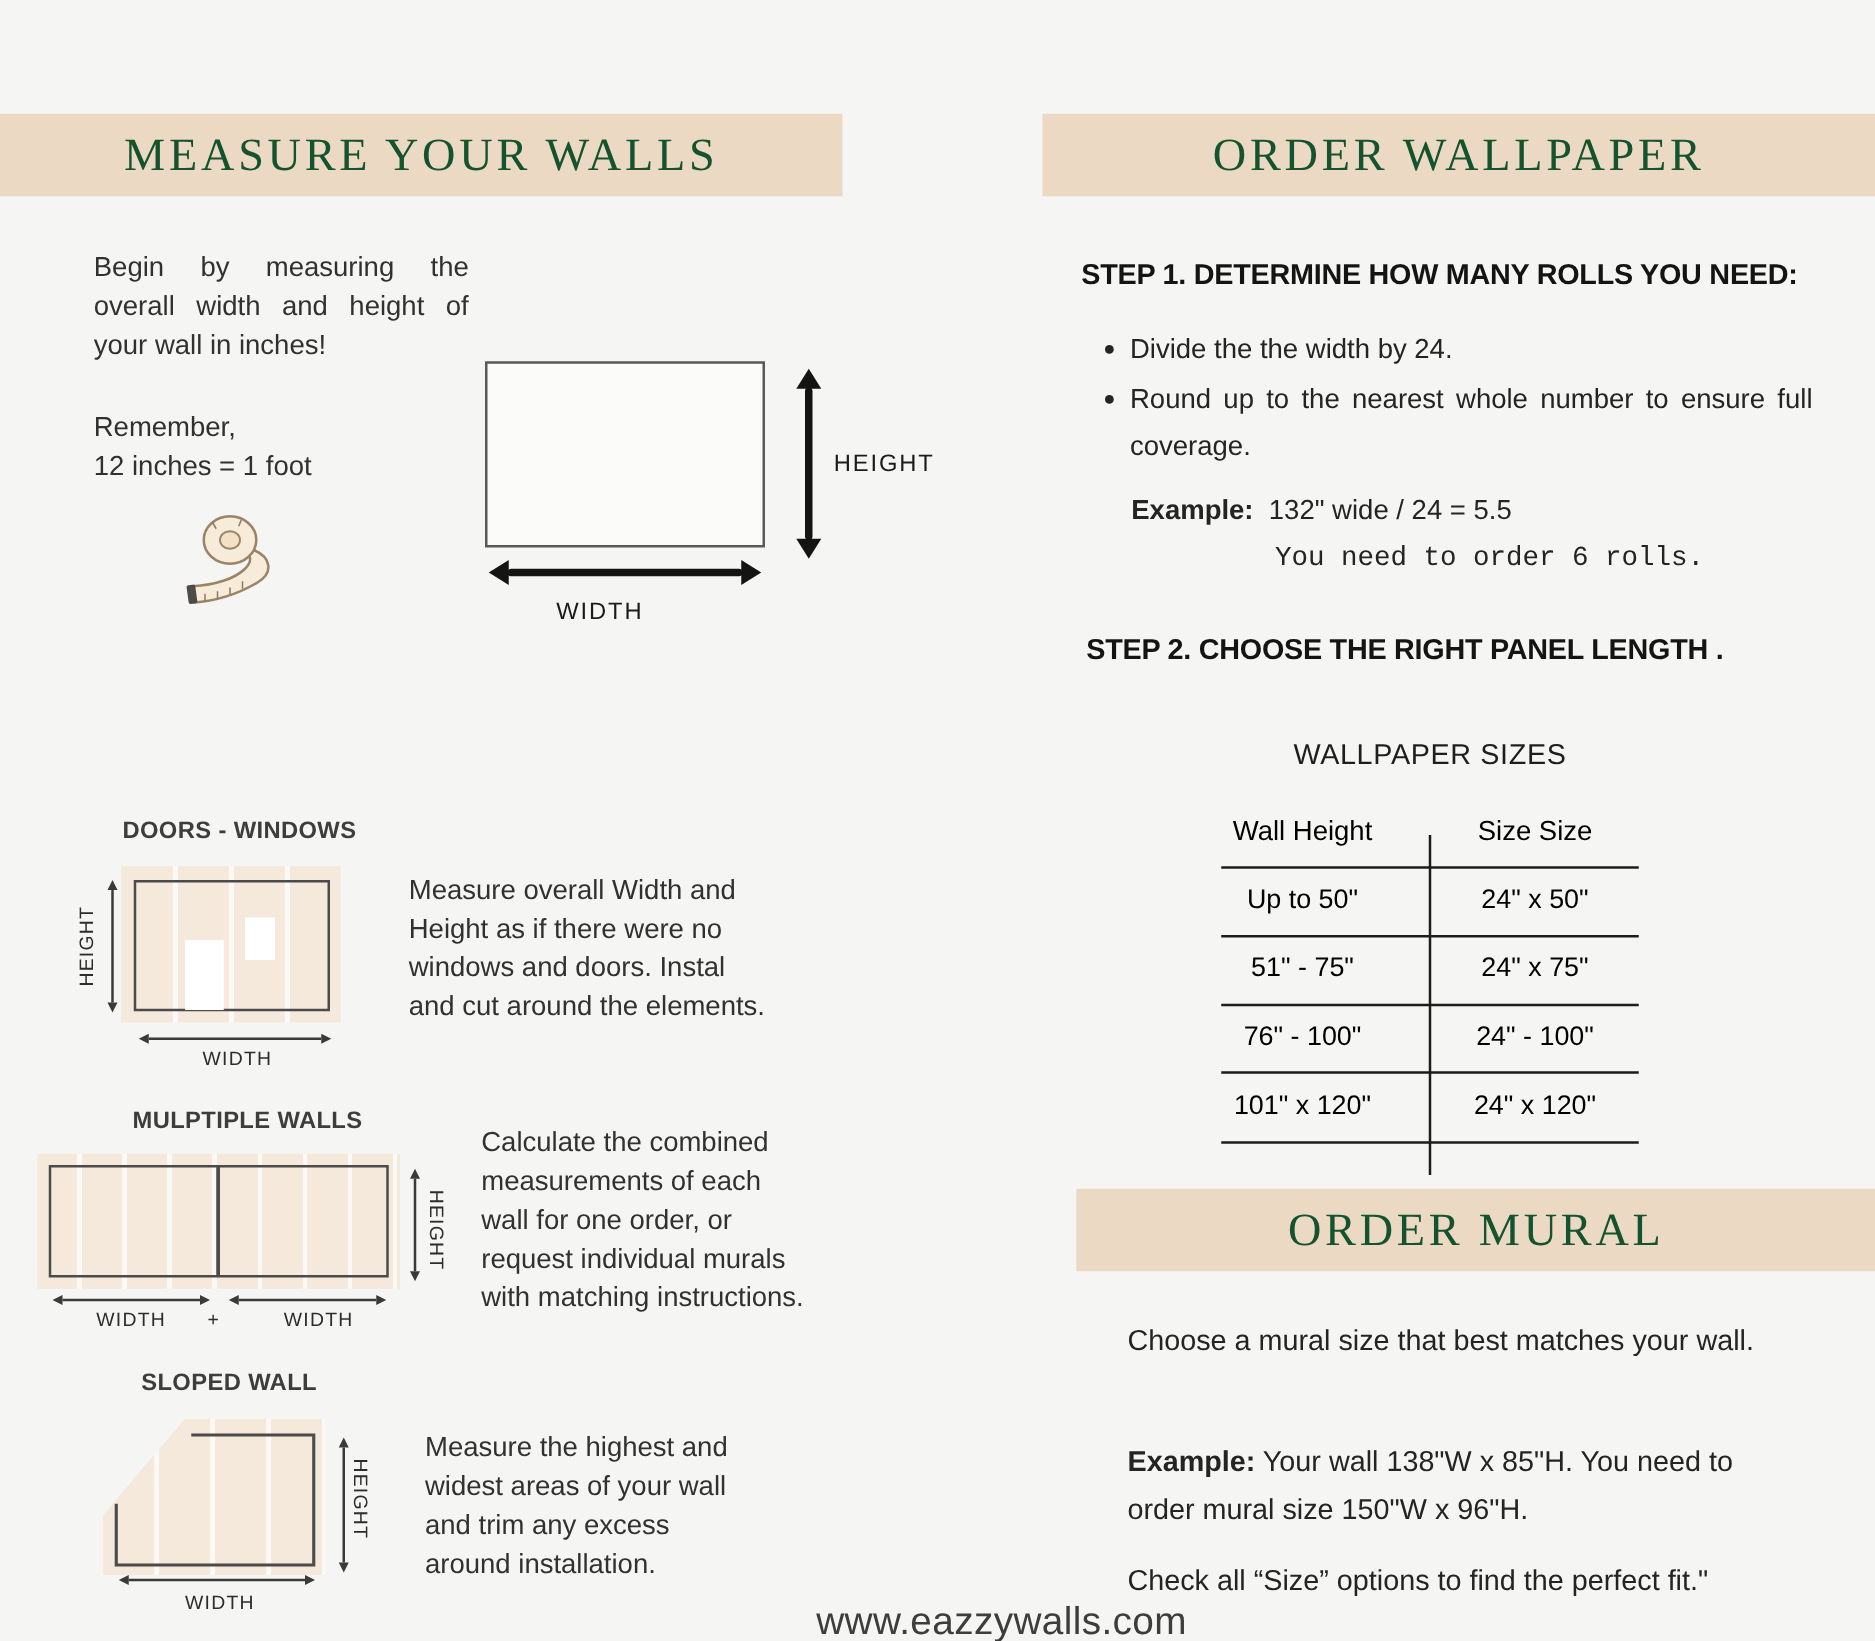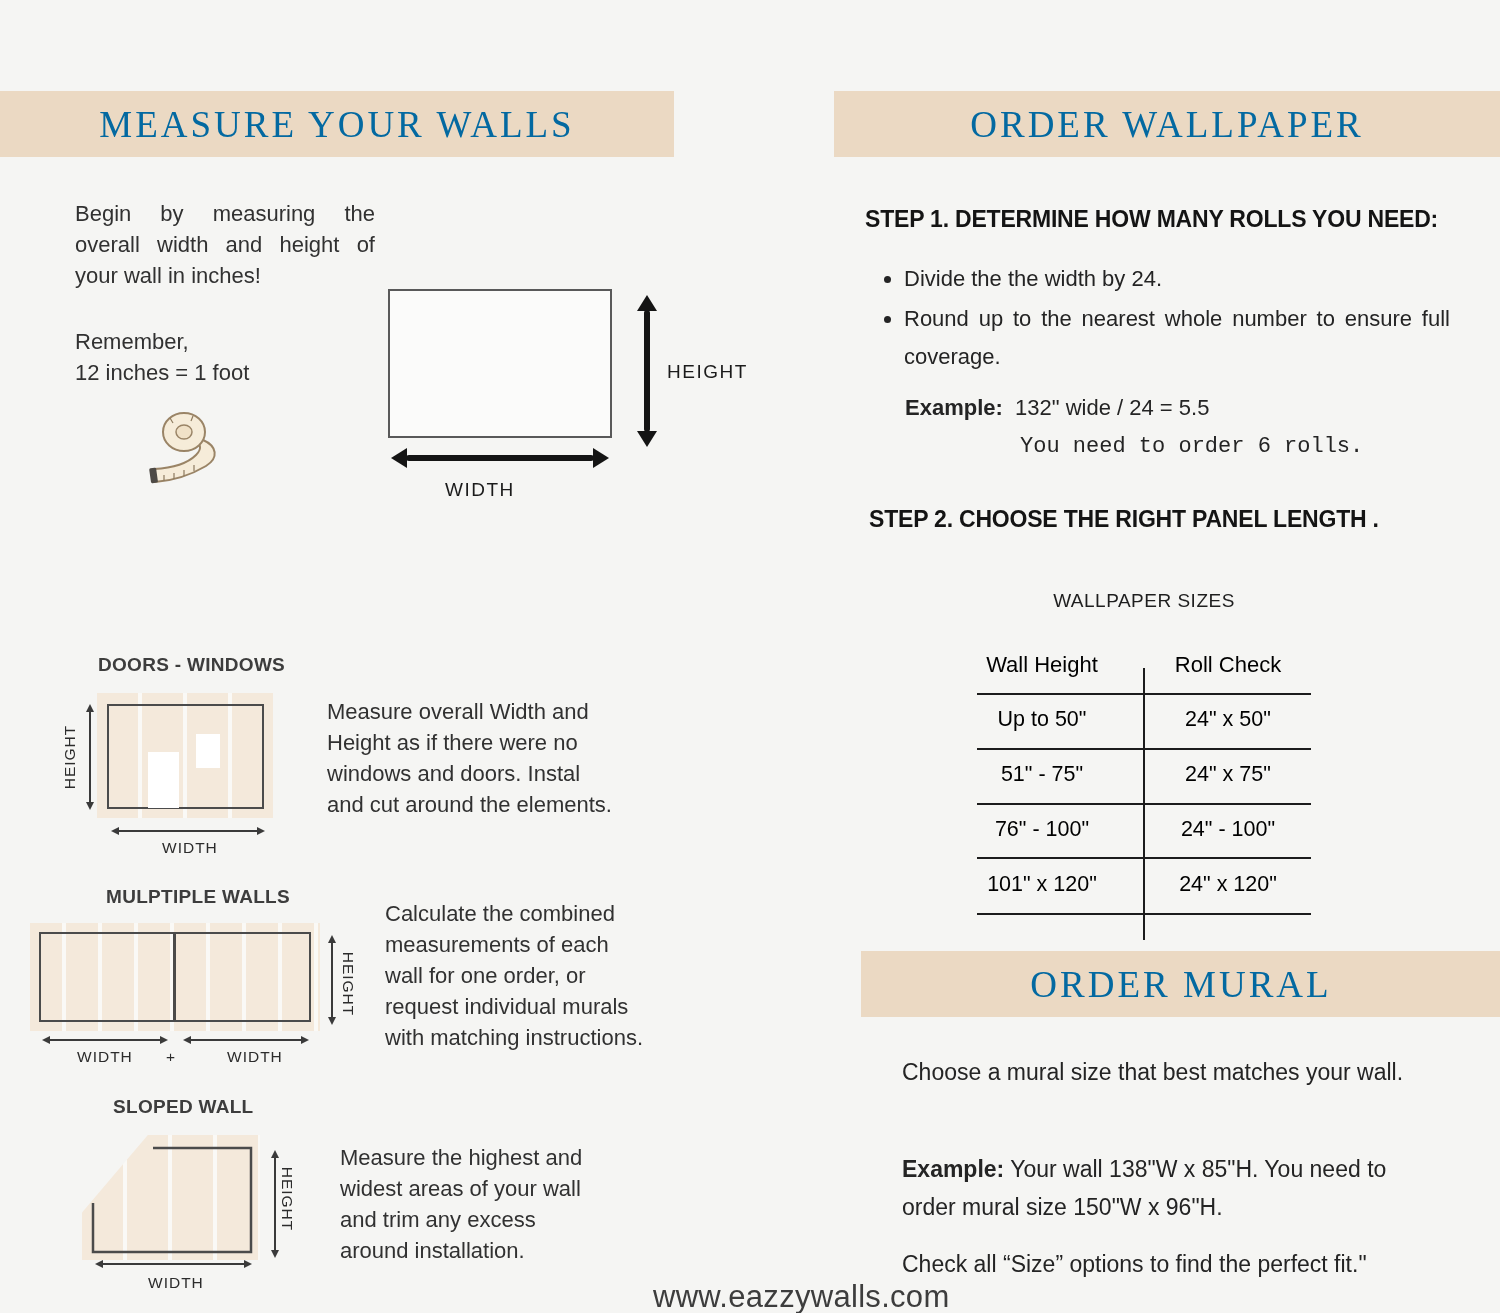--- a/index.html
+++ b/index.html
@@ -7,21 +7,21 @@
     position:relative;width:1500px;height:1313px;margin:0 auto;
     background:#f5f5f3;overflow:hidden;
     font-family:"Liberation Sans",sans-serif;color:#303030;
   }
   .abs{position:absolute;}
   
   .bar{
     position:absolute;height:66px;background:#ebd9c3;
     display:flex;align-items:center;justify-content:center;
     font-family:"Liberation Serif",serif;font-weight:400;
-    font-size:37px;letter-spacing:3px;color:#0369a1;white-space:nowrap;
+    font-size:37px;letter-spacing:3px;color:#14532d;white-space:nowrap;
   }
   
   .body{position:absolute;font-size:22px;line-height:31px;color:#313131;}
   .mbody{position:absolute;font-size:23px;line-height:38px;color:#242424;}
   .pre{white-space:pre-line;}
   .just{text-align:justify;}
   .bold{font-weight:700;}
   .subhead{position:absolute;font-size:19px;font-weight:700;color:#3d3d3d;letter-spacing:.3px;}
   .stephead{position:absolute;font-size:23px;font-weight:700;color:#141414;letter-spacing:-.2px;white-space:nowrap;}
   
@@ -51,21 +51,21 @@
   .tarr-v::before{content:"";position:absolute;top:-8px;left:-3px;border-left:4px solid transparent;border-right:4px solid transparent;border-bottom:8px solid #3a3a3a;}
   .tarr-v::after{content:"";position:absolute;bottom:-8px;left:-3px;border-left:4px solid transparent;border-right:4px solid transparent;border-top:8px solid #3a3a3a;}
   .tarr-h{position:absolute;height:2px;background:#3a3a3a;}
   .tarr-h::before{content:"";position:absolute;left:-8px;top:-3px;border-top:4px solid transparent;border-bottom:4px solid transparent;border-right:8px solid #3a3a3a;}
   .tarr-h::after{content:"";position:absolute;right:-8px;top:-3px;border-top:4px solid transparent;border-bottom:4px solid transparent;border-left:8px solid #3a3a3a;}
   
   .mwdiv{position:absolute;width:3px;background:#4b4b4b;}
   
   .cutout{position:absolute;background:#ffffff;}
   
-  .tbl-title{position:absolute;font-size:19px;letter-spacing:.5px;color:#1e1e1e;text-align:center;}
+  .tbl-title{position:absolute;font-size:23px;letter-spacing:.5px;color:#1e1e1e;text-align:center;}
   .cell{position:absolute;width:200px;text-align:center;font-size:21.5px;color:#000000;white-space:nowrap;}
   .cell.hd{font-size:22px;}
   .tline{position:absolute;height:2px;background:#1c1c1c;}
   .vline{position:absolute;width:2px;background:#1c1c1c;}
   
   ul.blist{position:absolute;left:882px;top:260px;width:546px;margin:0;padding:0 0 0 22px;}
   ul.blist li{font-size:22px;line-height:38px;text-align:justify;color:#242424;margin:0 0 2px 0;}
   
   .example{position:absolute;font-size:22px;line-height:39px;color:#242424;}
   .example .indent{display:block;padding-left:115px;font-family:Liberation Mono, monospace;}
@@ -163,21 +163,21 @@
     <span class="bold">Example:</span>&nbsp;
     <span>132" wide / 24 = 5.5</span>
     <span class="indent">You need to order 6 rolls.</span>
   </div>
 
   <div class="stephead" style="left:869px;top:506px;">STEP 2. CHOOSE THE RIGHT PANEL LENGTH .</div>
 
   <div class="tbl-title" style="left:977px;top:590px;width:334px;">WALLPAPER SIZES</div>
 
   <div class="cell hd" style="left:942px;top:652px;">Wall Height</div>
-  <div class="cell hd" style="left:1128px;top:652px;">Roll Check</div>
+  <div class="cell hd" style="left:1128px;top:652px;">Size Size</div>
 
   <div class="tline" style="left:977px;top:693px;width:334px;"></div>
   <div class="tline" style="left:977px;top:748px;width:334px;"></div>
   <div class="tline" style="left:977px;top:803px;width:334px;"></div>
   <div class="tline" style="left:977px;top:857px;width:334px;"></div>
   <div class="tline" style="left:977px;top:913px;width:334px;"></div>
   <div class="vline" style="left:1143px;top:668px;height:272px;"></div>
 
   <div class="cell" style="left:942px;top:707px;">Up to 50"</div>
   <div class="cell" style="left:1128px;top:707px;">24" x 50"</div>

